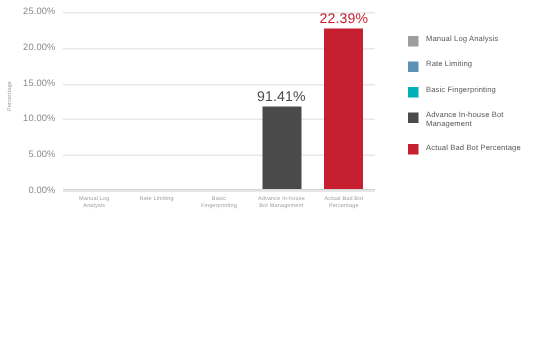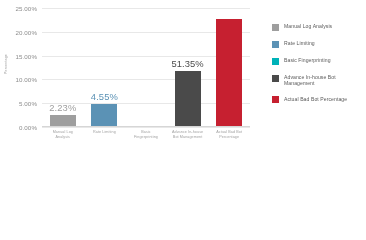--- a/index.html
+++ b/index.html
@@ -168,34 +168,27 @@
         </div>
         <div class="gridline" style="top: 23.8px;">
           <div class="ytick">20.00%</div>
         </div>
         <div class="gridline" style="top: 0px;">
           <div class="ytick">25.00%</div>
         </div>
       </div>
     <div class="axis-baseline"></div>
     <div class="bars" id="bars">
-        <div class="bar-slot" style="left: 0px; width: 41.6px;">
-          <div class="bar" title="Manual Log Analysis: 2.23%" style="height: 10.6148px; background: rgb(158, 158, 158);"></div>
-          <div class="bar-value" style="color: rgb(158, 158, 158); bottom: 12.6148px;">2.23%</div>
-        </div>
-        <div class="bar-slot" style="left: 41.6px; width: 41.6px;">
-          <div class="bar" title="Rate Limiting: 4.55%" style="height: 21.658px; background: rgb(91, 146, 181);"></div>
-          <div class="bar-value" style="color: rgb(91, 146, 181); bottom: 23.658px;">4.55%</div>
-        </div>
         <div class="bar-slot" style="left: 124.8px; width: 41.6px;">
           <div class="bar" title="Advance In-house Bot Management: 11.54%" style="height: 54.9304px; background: rgb(74, 74, 74);"></div>
-          <div class="bar-value" style="color: rgb(74, 74, 74); bottom: 56.9304px;">51.35%</div>
+          <div class="bar-value" style="color: rgb(74, 74, 74); bottom: 56.9304px;">91.41%</div>
         </div>
         <div class="bar-slot" style="left: 166.4px; width: 41.6px;">
           <div class="bar" title="Actual Bad Bot Percentage: 22.39%" style="height: 106.576px; background: rgb(198, 32, 48);"></div>
+          <div class="bar-value" style="color: rgb(198, 32, 48); bottom: 108.576px;">22.39%</div>
         </div>
       </div>
   </div>
 
   <div class="xlabels" id="xlabels">
       <div class="xlabel" style="left: 0px; width: 41.6px;">
         <span>Manual Log</span>
         <span>Analysis</span>
       </div>
       <div class="xlabel" style="left: 41.6px; width: 41.6px;">

